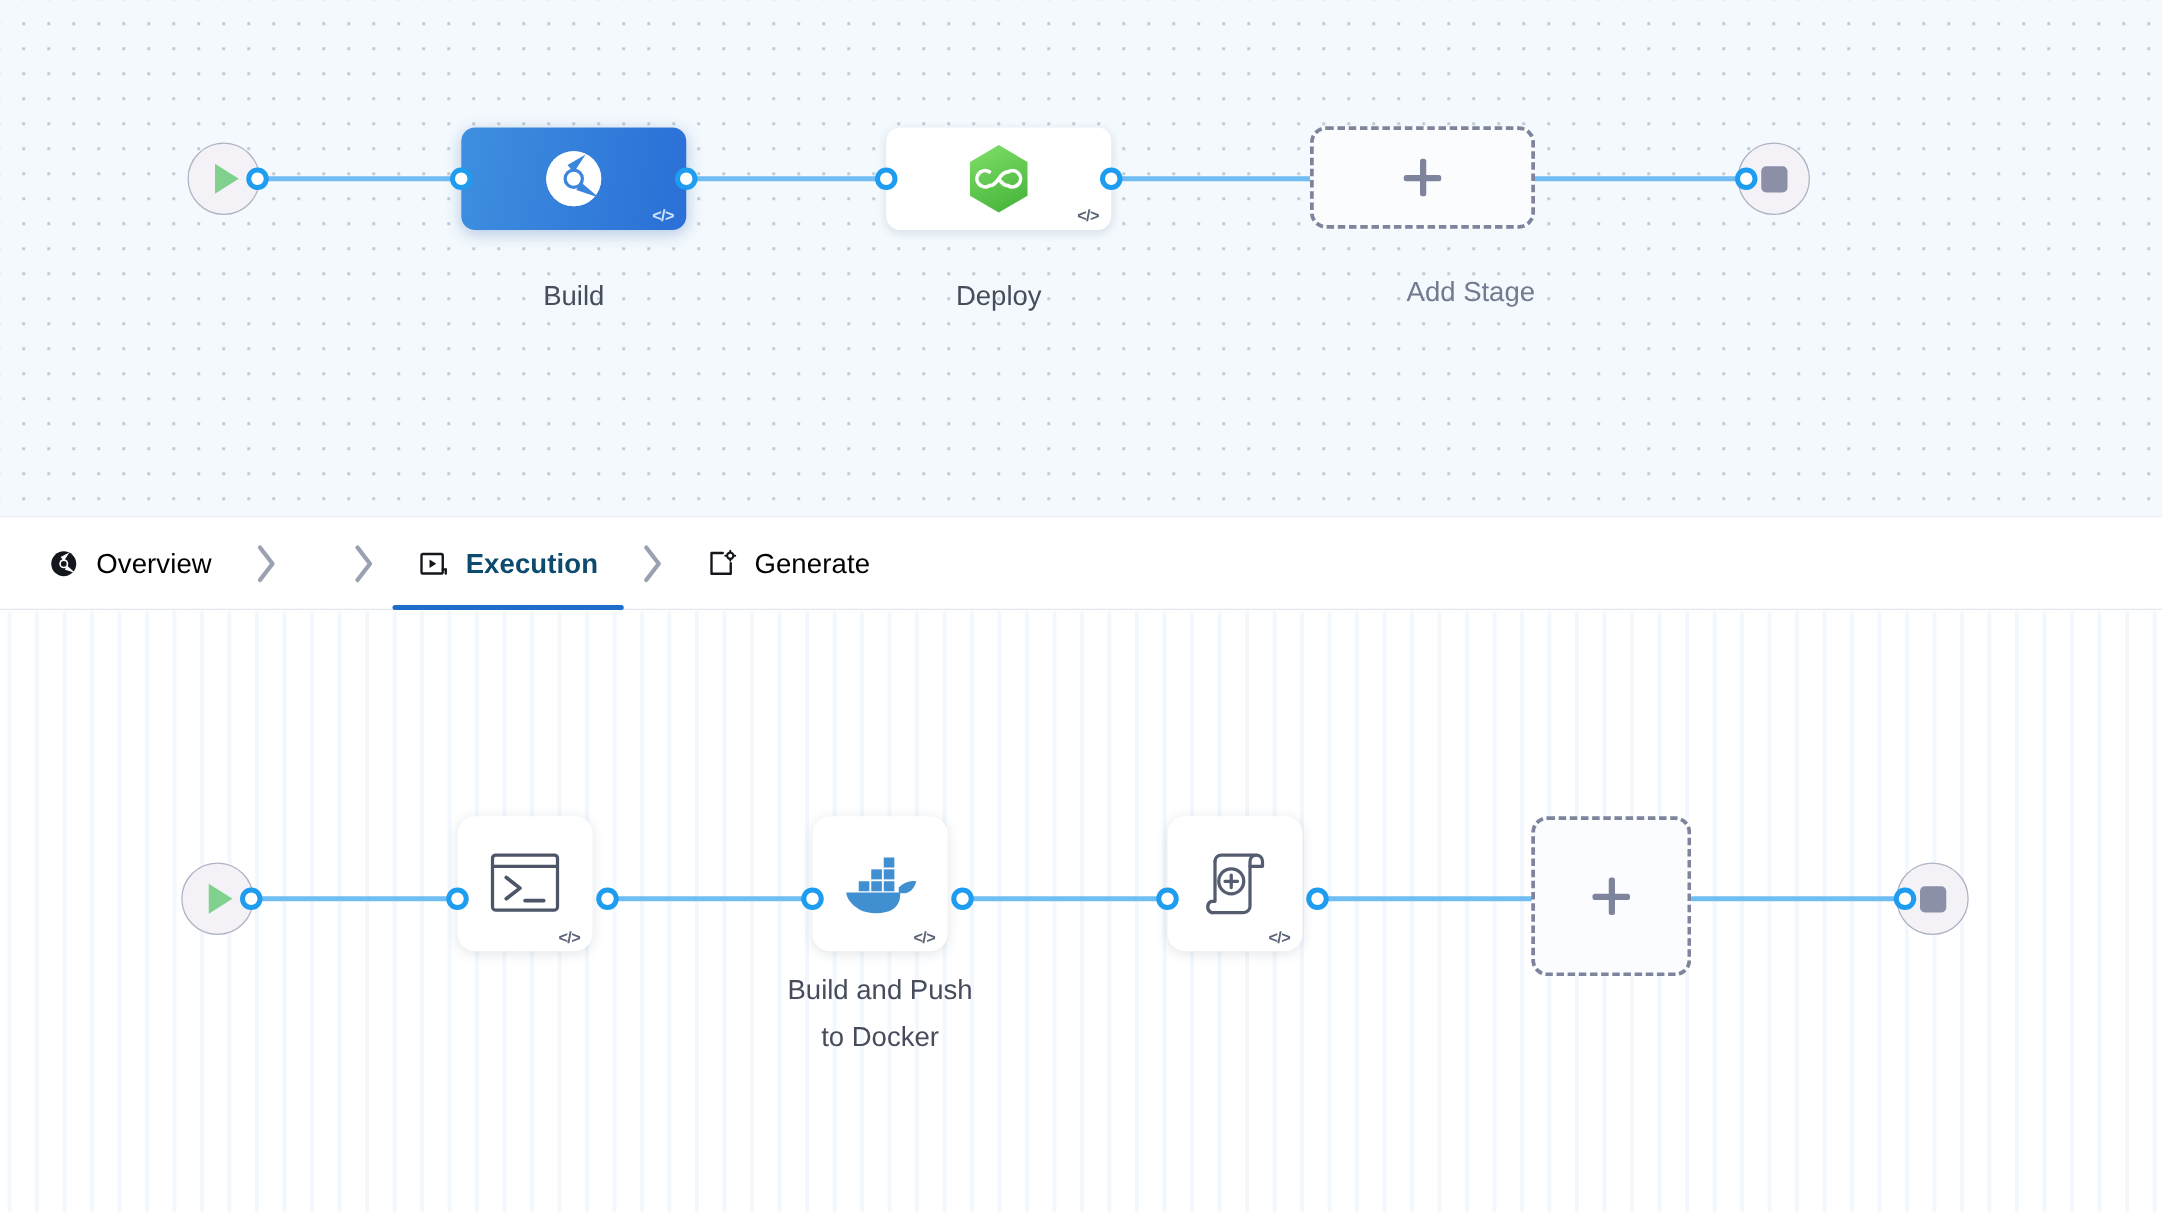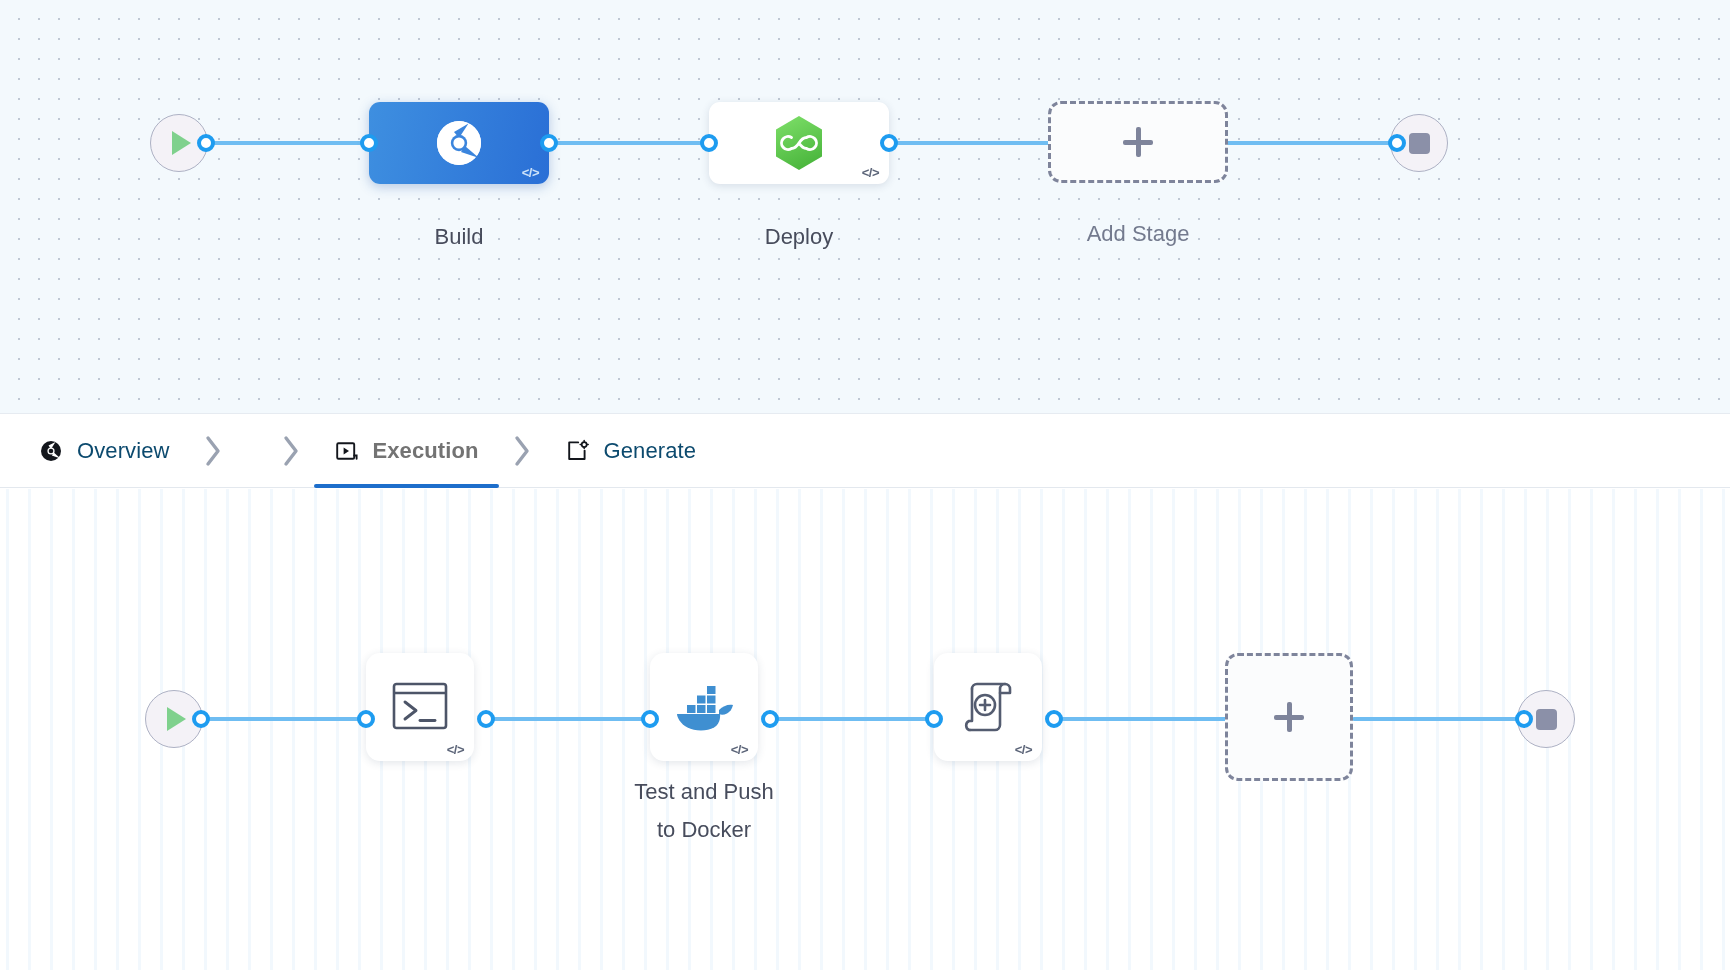--- a/index.html
+++ b/index.html
@@ -54,25 +54,25 @@
     display: flex;
     align-items: center;
     gap: 13px;
     height: 74px;
     position: relative;
     cursor: pointer;
     padding: 0 4px;
   }
   .tab .tab-label {
     font-size: 22px;
-    color: #0c4a6e;
+    color: #000000;
     letter-spacing: .1px;
     white-space: nowrap;
   }
-  .tab.active .tab-label { font-weight: bold; color: #737373; }
+  .tab.active .tab-label { font-weight: bold; color: #0c4a6e; }
   .tab.active::after {
     content: "";
     position: absolute;
     left: -16px; right: -16px; bottom: 0;
     height: 4px;
     background: #1d6ecb;
     border-radius: 2px;
   }
   .tab-sep {
     width: 78px;
@@ -271,21 +271,21 @@
       </span>
       <span class="code-badge">&lt;/&gt;</span>
     </div>
     <div class="port" style="left:700px; top:134px;"></div>
     <div class="port" style="left:880px; top:134px;"></div>
     <div class="node-label" style="left:709px; top:218px; width:180px;">Deploy</div>
 
     <div class="add-node" style="left:1048px; top:101px; width:180px; height:82px;">
       <div class="plus-glyph"></div>
     </div>
-    <div class="node-label muted" style="left:1048px; top:215px; width:180px;">Add Stage</div>
+    <div class="node-label muted" style="left:1048px; top:215px; width:180px;text-align:right;">Add Stage</div>
 
     <div class="port" style="left:1388px; top:134px;"></div>
     <div class="endpoint-circle" style="left:1390px; top:114px;">
       <div class="stop-sq"></div>
     </div>
   </div>
 
   <div class="tabstrip">
 
     <div class="tab">
@@ -387,21 +387,21 @@
             <rect x="36" y="5" width="8.5" height="8"></rect>
           </g>
           <path d="M6 33 H49 c0 0 1.5 9-6 13.5 C36 50.5 24 50.5 16.5 46.5 C9 42.5 6 36 6 33 Z" fill="#3f8fd1"></path>
           <path d="M48 29 c4 -4 9 -6 14 -5 c-1 4 -3 7 -6 8.5 c-3 1.5 -6 1.5 -8 0.5 z" fill="#3f8fd1"></path>
         </svg>
       </span>
       <span class="code-badge">&lt;/&gt;</span>
     </div>
     <div class="port" style="left:641px; top:221px;"></div>
     <div class="port" style="left:761px; top:221px;"></div>
-    <div class="node-label" style="left:590px; top:284px; width:228px;">Test and Push
+    <div class="node-label" style="left:590px; top:284px; width:228px;">Build and Push
 to Docker</div>
 
     <div class="step-node" style="left:934px; top:164px;">
       <span>
         <svg width="60" height="56" viewBox="0 0 60 56">
           <g fill="none" stroke="#545c70" stroke-width="2.6" stroke-linecap="round" stroke-linejoin="round">
             <path d="M14 10 a5 5 0 0 1 5-5 h28 a5 5 0 0 0 -5 5 v36 a5 5 0 0 1 -5 5 h-25"></path>
             <path d="M47 5 a5 5 0 0 1 5 5 v4 h-10"></path>
             <path d="M14 10 v32 h-3 a5 5 0 0 0 0 9 h1"></path>
             <circle cx="27" cy="26" r="10"></circle>

